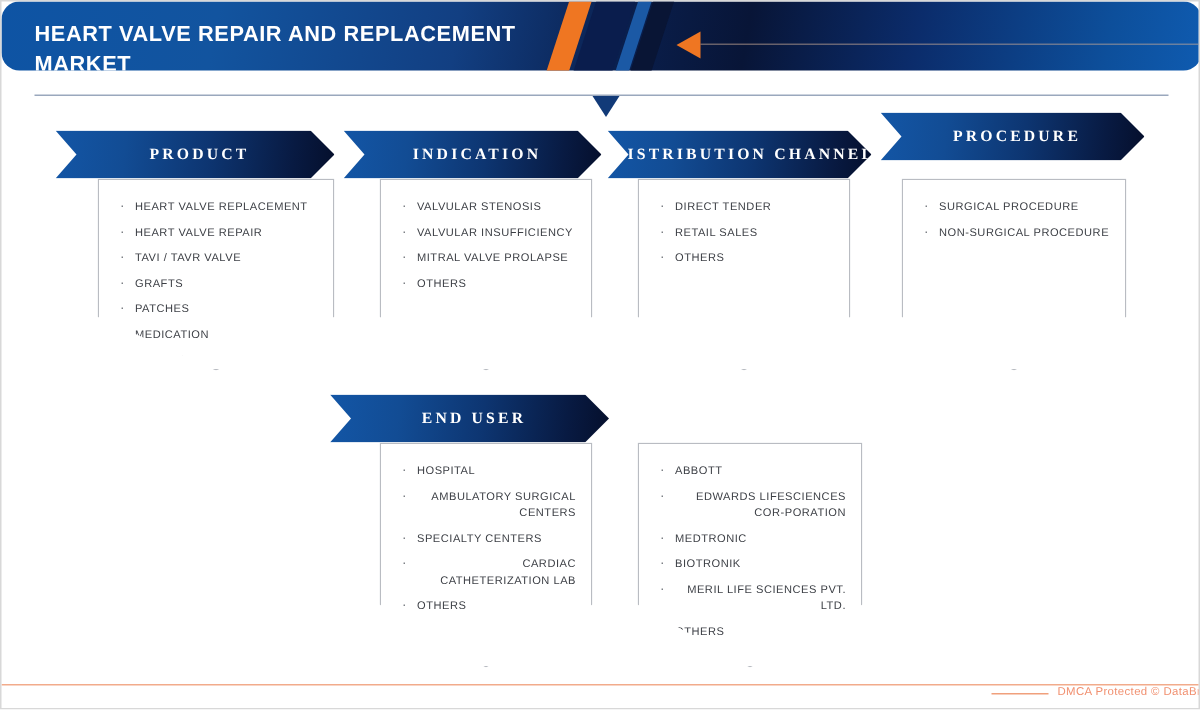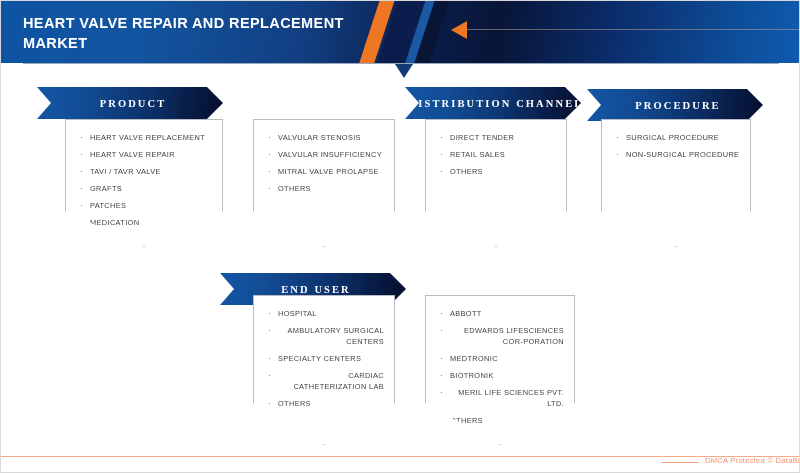--- a/index.html
+++ b/index.html
@@ -21,23 +21,24 @@
     background: #fff;
     border: 1px solid #d8d8d8;
     box-sizing: border-box;
     overflow: hidden;
   }
 
   
   .header {
     position: absolute;
     left: 0; top: 0;
-    width: 800px; height: 62px;
+    width: 800px; height: 46px;
     background: linear-gradient(100deg, #0e54a4 0%, #12549f 18%, #123f82 38%, #0a1f4d 52%, #081537 62%, #0b2c6b 76%, #0d4f9b 92%, #0f5bb0 100%);
     overflow: hidden;
+    border-radius: 12px;
   }
   .hdr-stripe {
     position: absolute;
     top: -14px;
     height: 92px;
     transform: skewX(-18deg);
   }
   .stripe-orange { left: 368px; width: 15px; background: #ef7622; }
   .stripe-navy1 { left: 386px; width: 26px; background: #0a1d4d; }
   .stripe-blue1 { left: 414px; width: 9px; background: #1f64b5; opacity: .85; }
@@ -211,20 +212,23 @@
         <span class="bullet-dot">·</span>
         <span class="bullet-text">MEDICATION</span>
       </div>
       <div class="bullet-row">
         <span class="bullet-dot">·</span>
         <span class="bullet-text">OTHERS</span>
       </div>
     </div>
   </div>
 
+  <div class="banner" style="left:228px; top:86px; width:172px;">
+    <span class="banner-label">INDICATION</span>
+  </div>
   <div class="card" style="left:252px; top:118px; width:140px; height:126px;">
     <div class="card-inner">
       <div class="bullet-row">
         <span class="bullet-dot">·</span>
         <span class="bullet-text">VALVULAR STENOSIS</span>
       </div>
       <div class="bullet-row">
         <span class="bullet-dot">·</span>
         <span class="bullet-text">VALVULAR INSUFFICIENCY</span>
       </div>
@@ -252,37 +256,37 @@
         <span class="bullet-dot">·</span>
         <span class="bullet-text">RETAIL SALES</span>
       </div>
       <div class="bullet-row">
         <span class="bullet-dot">·</span>
         <span class="bullet-text">OTHERS</span>
       </div>
     </div>
   </div>
 
-  <div class="banner" style="left:586px; top:88px; width:176px;">
+  <div class="banner" style="left:586px; top:74px; width:176px;">
     <span class="banner-label">PROCEDURE</span>
   </div>
   <div class="card" style="left:600px; top:118px; width:148px; height:126px;">
     <div class="card-inner">
       <div class="bullet-row">
         <span class="bullet-dot">·</span>
         <span class="bullet-text">SURGICAL PROCEDURE</span>
       </div>
       <div class="bullet-row">
         <span class="bullet-dot">·</span>
         <span class="bullet-text">NON-SURGICAL PROCEDURE</span>
       </div>
     </div>
   </div>
 
-  <div class="banner" style="left:219px; top:262px; width:186px;margin-top:10px;">
+  <div class="banner" style="left:219px; top:262px; width:186px;">
     <span class="banner-label">END USER</span>
   </div>
   <div class="card" style="left:252px; top:294px; width:140px; height:148px;">
     <div class="card-inner">
       <div class="bullet-row">
         <span class="bullet-dot">·</span>
         <span class="bullet-text">HOSPITAL</span>
       </div>
       <div class="bullet-row">
         <span class="bullet-dot">·</span>

